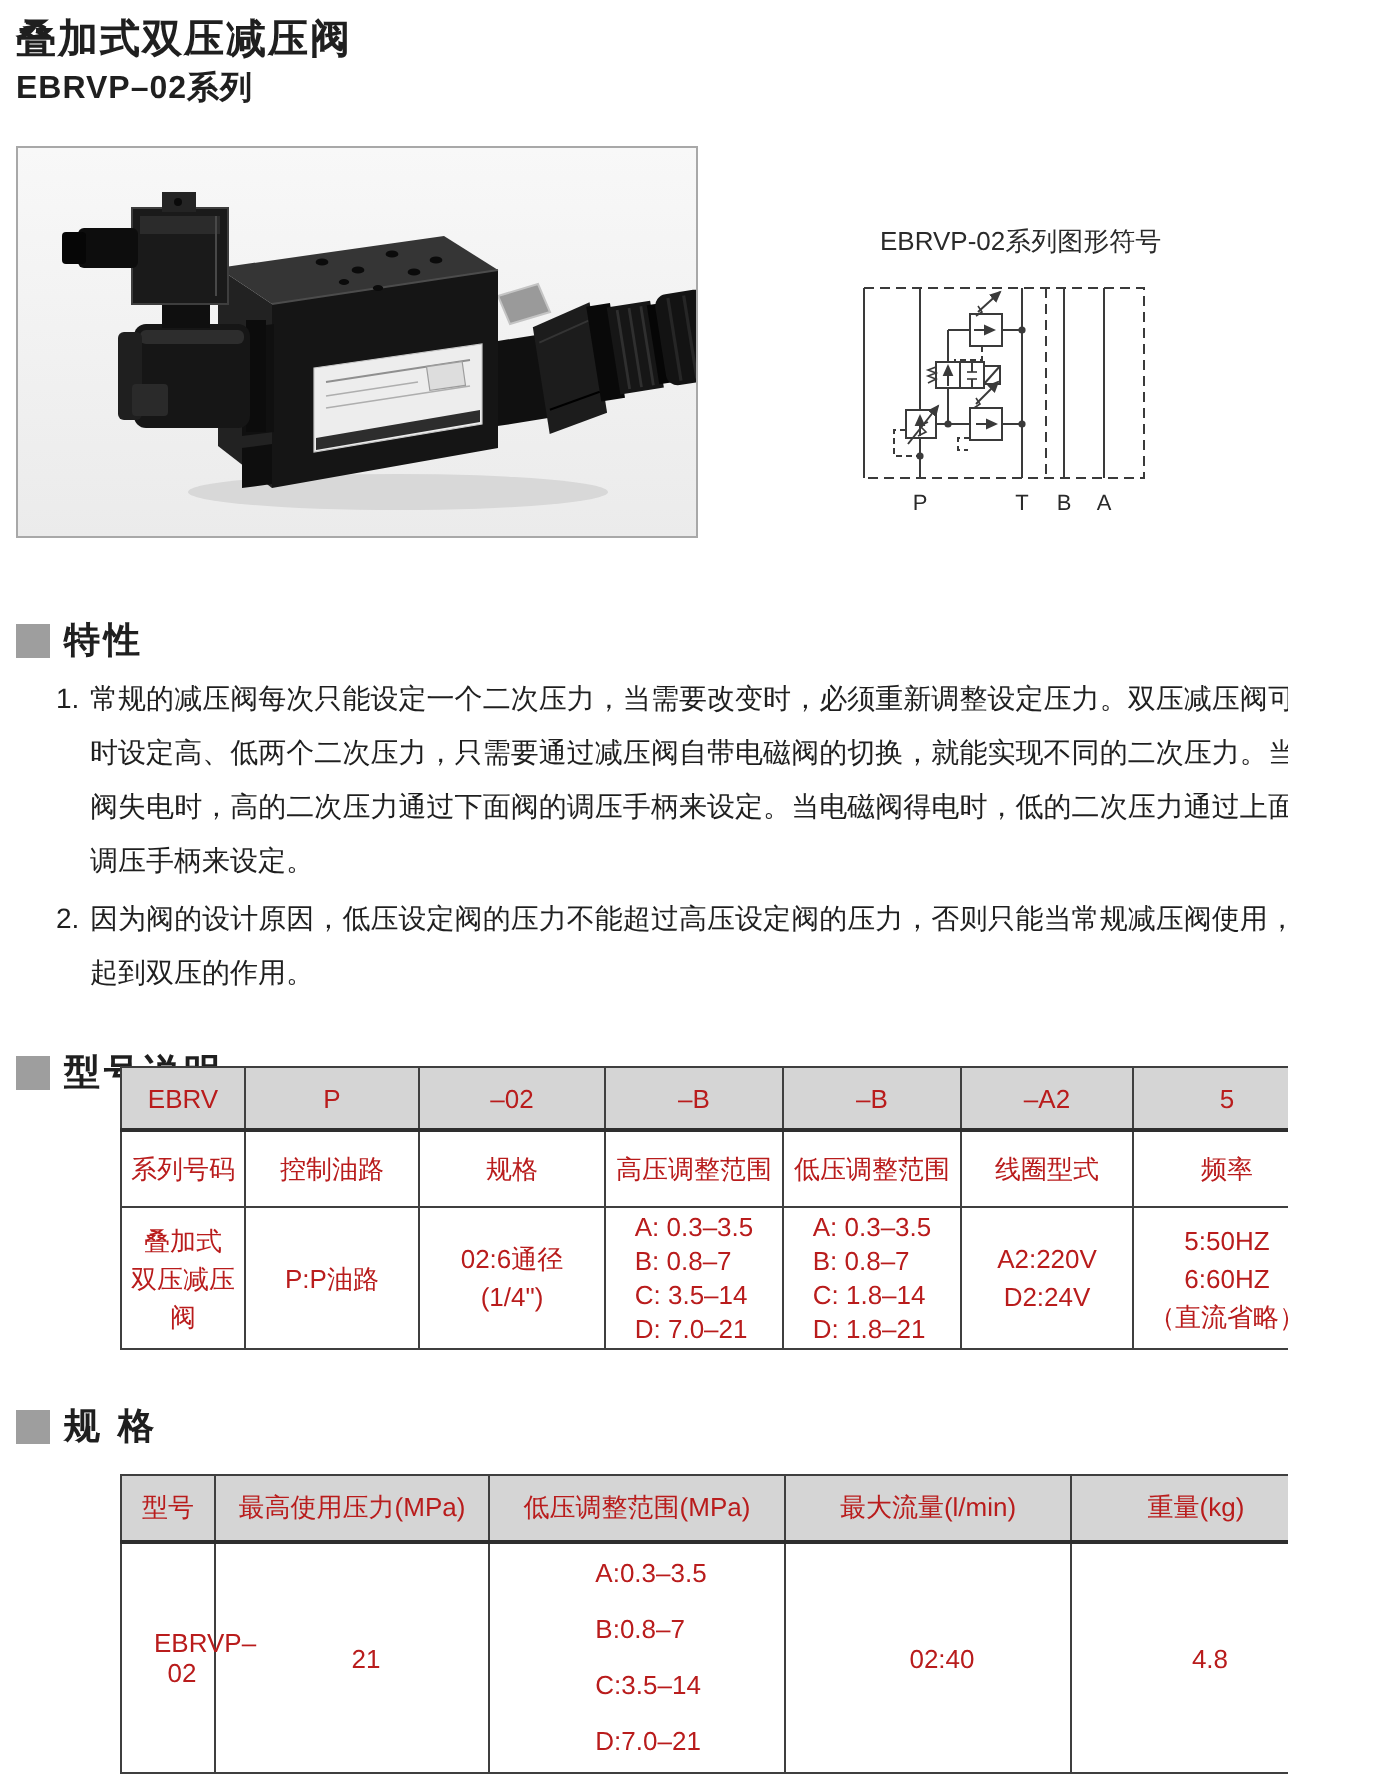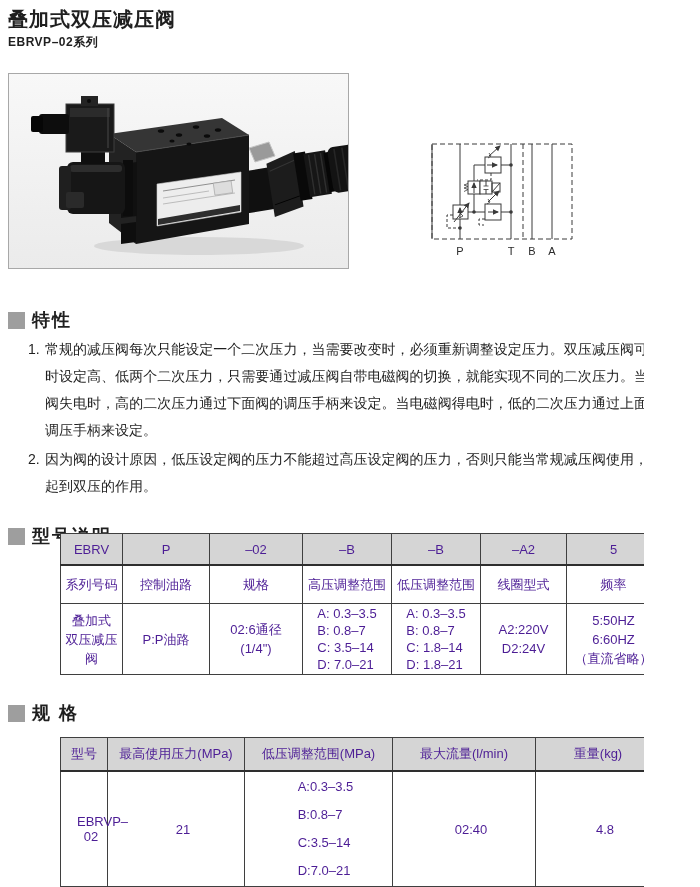--- a/index.html
+++ b/index.html
@@ -1,34 +1,34 @@
 <!DOCTYPE html>
 <html><head>
 <meta charset="utf-8">
 <style>
   html,body{margin:0;padding:0;background:#ffffff;}
   .page{position:relative;width:644px;height:887px;background:#ffffff;overflow:hidden;
         font-family:"Liberation Sans","DejaVu Sans",sans-serif;color:#1f1f1f;}
   .abs{position:absolute;}
   .page-title{left:8px;top:6px;font-size:20px;font-weight:bold;letter-spacing:1px;}
-  .page-subtitle{left:8px;top:34px;font-size:12px;font-weight:bold;letter-spacing:.5px;}
+  .page-subtitle{left:8px;top:34px;font-size:16px;font-weight:bold;letter-spacing:.5px;}
   .photo-box{left:8px;top:73px;width:339px;height:194px;border:1px solid #a8a8a8;background:#f7f7f7;}
   .photo-box svg{display:block;}
   .diag-title{left:440px;top:112px;font-size:13px;color:#2a2a2a;}
   .diagram{left:425px;top:136px;width:165px;height:125px;}
   .sec-head{left:8px;display:flex;align-items:center;gap:7px;}
   .sec-sq{width:17px;height:17px;background:#9e9e9e;flex:0 0 auto;}
   .sec-txt{font-size:18px;font-weight:bold;letter-spacing:2px;}
   .features{left:28px;top:336px;width:648px;}
   .feat-item{display:flex;font-size:14px;line-height:27px;}
   .feat-item + .feat-item{margin-top:2px;}
   .feat-num{flex:0 0 17px;}
   .feat-txt{flex:1;text-align:justify;}
   table.dt{position:absolute;left:60px;border-collapse:collapse;table-layout:fixed;width:600px;
-           font-size:13px;color:#4c1d95;}
+           font-size:13px;color:#b91c1c;}
   table.dt td{border:1px solid #3f3f3f;text-align:center;vertical-align:middle;padding:1px 2px;}
   table.dt{border:1.5px solid #2e2e2e;}
   tr.grayrow td{background:#d5d5d5;border-bottom:2px solid #2e2e2e;font-weight:normal;}
   .t1{top:533px;}
   .t2{top:737px;}
   .t1 tr.coderow td{height:28px;}
   .t1 tr.labelrow td{height:35px;}
   .t1 tr.valuerow td{height:66px;}
   .t2 tr.grayrow td{height:30px;}
   .t2 tr.valuerow td{height:107px;padding-left:16px;}
@@ -113,20 +113,21 @@
         <rect x="61" y="34" width="40" height="9" fill="#2b2b2b"></rect>
         <line x1="99" y1="34" x2="99" y2="74" stroke="#484848" stroke-width="1"></line>
         <rect x="72" y="22" width="17" height="10" fill="#242424"></rect>
         <circle cx="80" cy="27" r="2" fill="#0a0a0a"></circle>
         <rect x="30" y="40" width="30" height="20" rx="3" fill="#0d0d0d"></rect>
         <rect x="22" y="42" width="12" height="16" rx="2" fill="#060606"></rect>
       </g>
     </svg>
   </div>
 
+  <div class="abs diag-title">EBRVP-02系列图形符号</div>
   <div class="abs diagram">
     <svg viewBox="0 0 165 125" width="165" height="125">
       <defs>
         <marker id="ah" markerWidth="7" markerHeight="7" refX="5" refY="3.5" orient="auto">
           <polygon points="0,0.8 6,3.5 0,6.2" fill="#3a3a3a"></polygon>
         </marker>
       </defs>
       <g stroke="#3a3a3a" stroke-width="1" fill="none">
 
         <rect x="7" y="8" width="140" height="95" stroke-dasharray="5,3"></rect>

